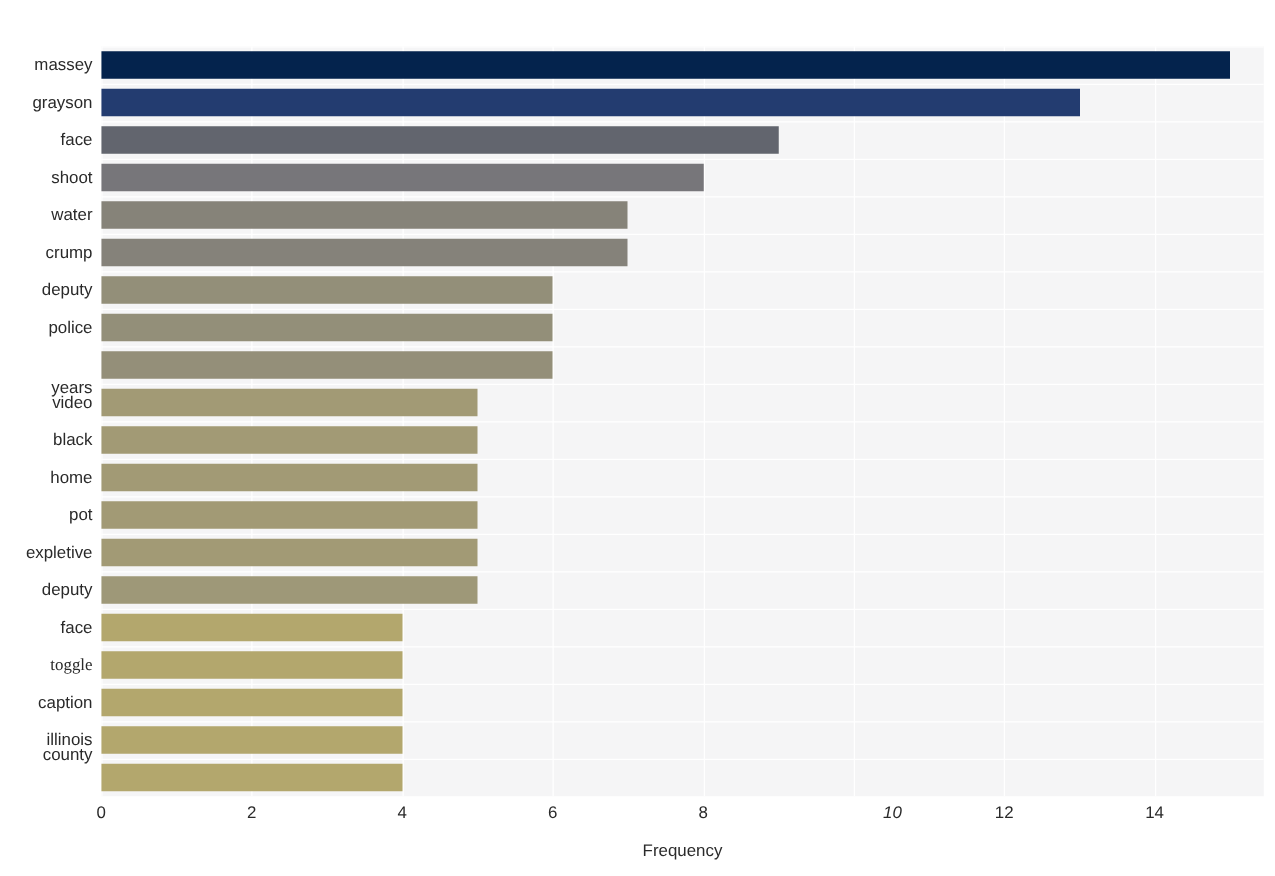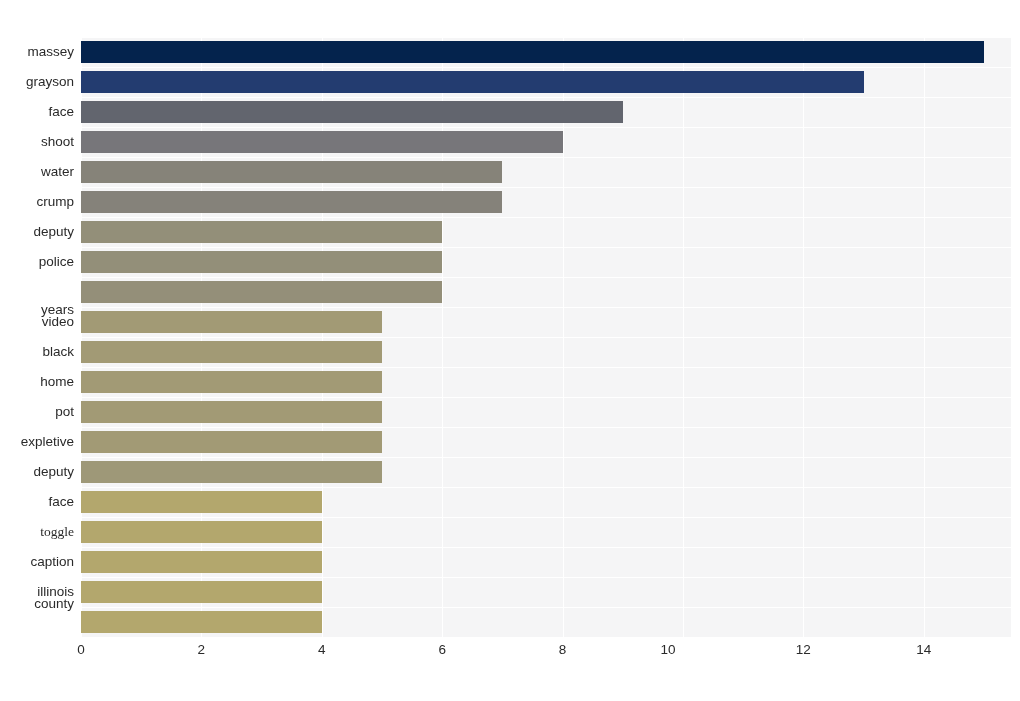--- a/index.html
+++ b/index.html
@@ -184,19 +184,20 @@
       <div class="ylabel" style="top: 547px;">illinois</div>
       <div class="ylabel" style="top: 559px; margin-left: 44px;">county</div>
     </div>
 
   <div id="xlabels">
       <div class="xlabel" style="left: 0px;">0</div>
       <div class="xlabel" style="left: 120.388px;">2</div>
       <div class="xlabel" style="left: 240.777px;">4</div>
       <div class="xlabel" style="left: 361.165px;">6</div>
       <div class="xlabel" style="left: 481.553px;">8</div>
-      <div class="xlabel" style="left: 587px;">10</div>
+      <div class="xlabel" style="left: 633px; font-style: italic;">10</div>
       <div class="xlabel" style="left: 722.33px;">12</div>
       <div class="xlabel" style="left: 842.718px;">14</div>
     </div>
 
+  <div id="xaxis-title">Frequency</div>
 
 </div>
 
 </body></html>

